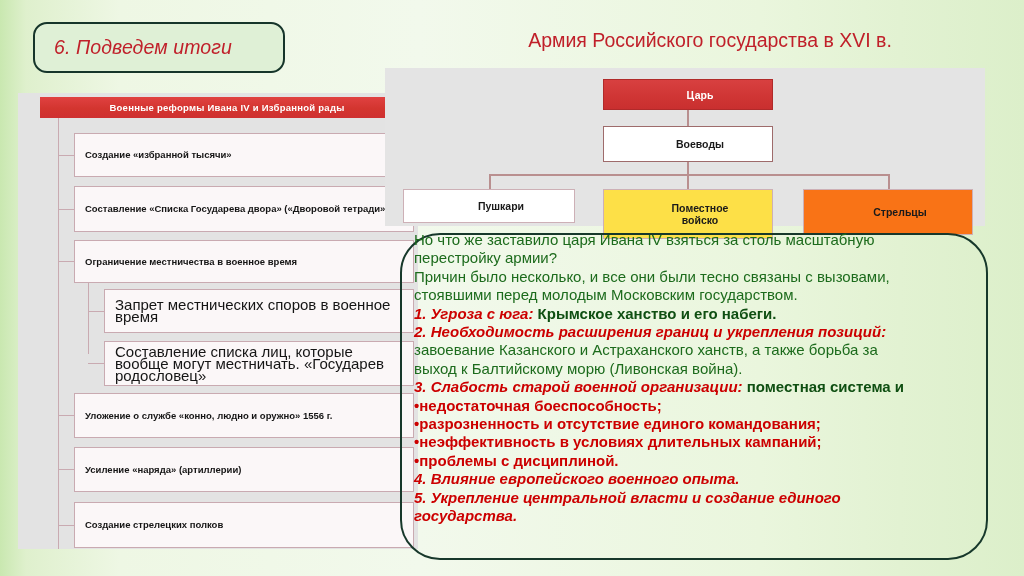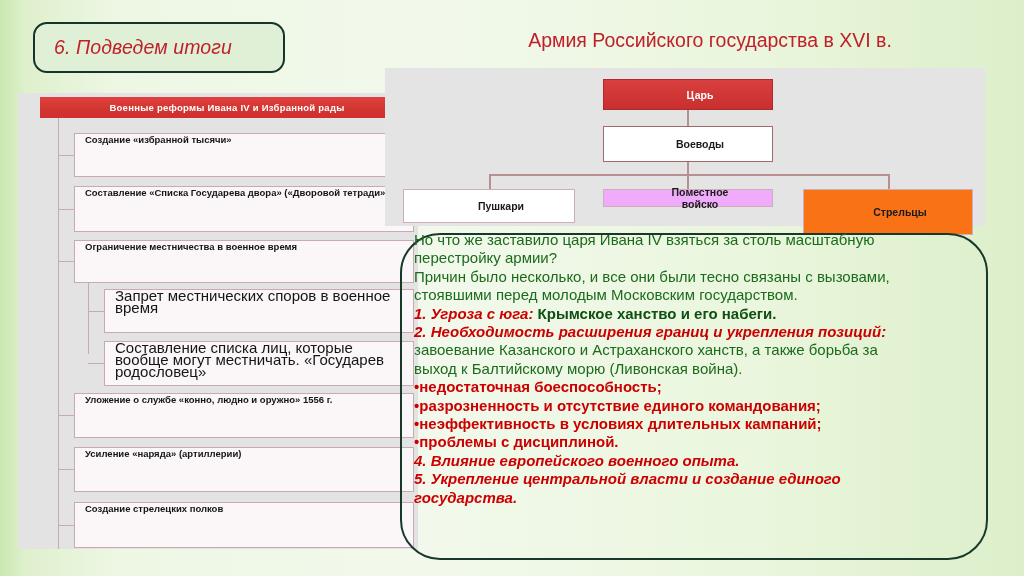--- a/index.html
+++ b/index.html
@@ -51,21 +51,21 @@
   }
   #reform-header span{
     color:#ffffff;font-size:9.5px;font-weight:bold;letter-spacing:.25px;
     white-space:nowrap;
   }
   .rrow{
     position:absolute;
     background:#fbf7f8;
     border:1px solid #c9aab1;
     box-sizing:border-box;
-    display:flex;
+    display:flex;align-items:center;
   }
   .rrow .lbl{
     font-size:9.5px;font-weight:bold;color:#151515;
     padding-left:10px;padding-right:6px;line-height:12px;
   }
   .rrow.sub .lbl{font-weight:normal;font-size:15px;}
   
   .vline{position:absolute;background:#c9aab1;width:1px;}
   .hline{position:absolute;background:#c9aab1;height:1px;}
   
@@ -84,21 +84,21 @@
     left:218px;top:11px;width:170px;height:31px;
     background:linear-gradient(to bottom,#d84040 0%,#cf3534 60%,#c92f2f 100%);
     border:1px solid #b02a2a;
   }
   #box-tsar span{color:#ffffff;}
   #box-voevody{
     left:218px;top:58px;width:170px;height:36px;
     background:#ffffff;border:1px solid #9e6b6b;
   }
   #box-pushkari{left:18px;top:121px;width:172px;height:34px;background:#ffffff;border:1px solid #cdb0b6;}
-  #box-pomest{left:218px;top:121px;width:170px;height:18px;background:#f0abfc;border:1px solid #cdb0b6;}
+  #box-pomest{left:218px;top:121px;width:170px;height:50px;background:#fde047;border:1px solid #cdb0b6;}
   #box-strelcy{left:418px;top:121px;width:170px;height:46px;background:#f97316;border:1px solid #cdb0b6;}
   .oline{position:absolute;background:#b98f8f;}
   
   #callout{
     position:absolute;left:400px;top:233px;width:588px;height:327px;
     border:2.5px solid #17382b;
     border-radius:40px;
     box-sizing:border-box;
     background:transparent;
   }
@@ -213,20 +213,21 @@
     <p class="plain">перестройку армии?</p>
     <p class="plain">Причин было несколько, и все они были тесно связаны с вызовами,</p>
     <p class="plain">стоявшими перед молодым Московским государством.</p>
 
     <p><span class="num-it">1. Угроза с юга:</span><span class="bold-dark"> Крымское ханство и его набеги.</span></p>
 
     <p><span class="num-it">2. Необходимость расширения границ и укрепления позиций:</span></p>
     <p class="plain">завоевание Казанского и Астраханского ханств, а также борьба за</p>
     <p class="plain">выход к Балтийскому морю (Ливонская война).</p>
 
+    <p><span class="num-it">3. Слабость старой военной организации:</span><span class="bold-dark"> поместная система и</span></p>
 
     <p class="bullet">•недостаточная боеспособность;</p>
     <p class="bullet">•разрозненность и отсутствие единого командования;</p>
     <p class="bullet">•неэффективность в условиях длительных кампаний;</p>
     <p class="bullet">•проблемы с дисциплиной.</p>
 
     <p class="num-it">4. Влияние европейского военного опыта.</p>
     <p class="num-it">5. Укрепление центральной власти и создание единого</p>
     <p class="num-it">государства.</p>
   </div>

